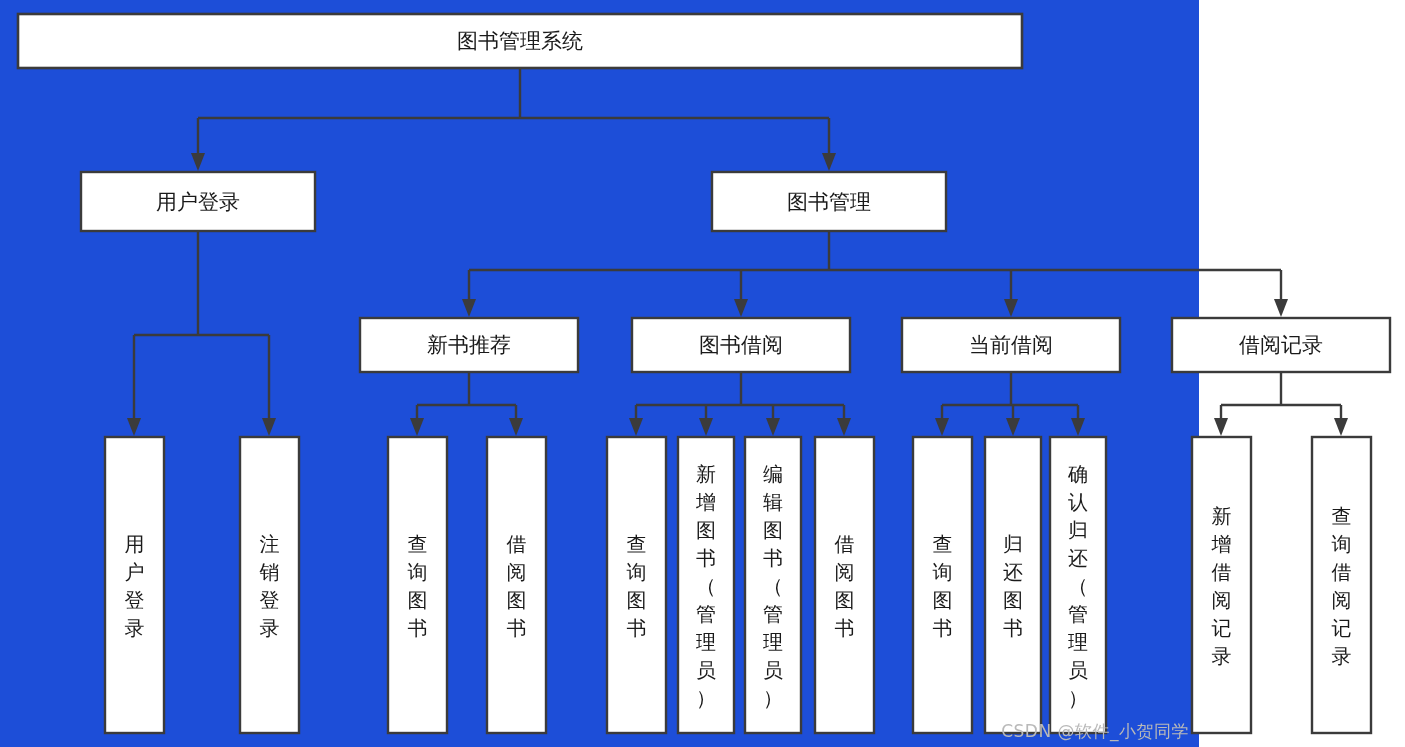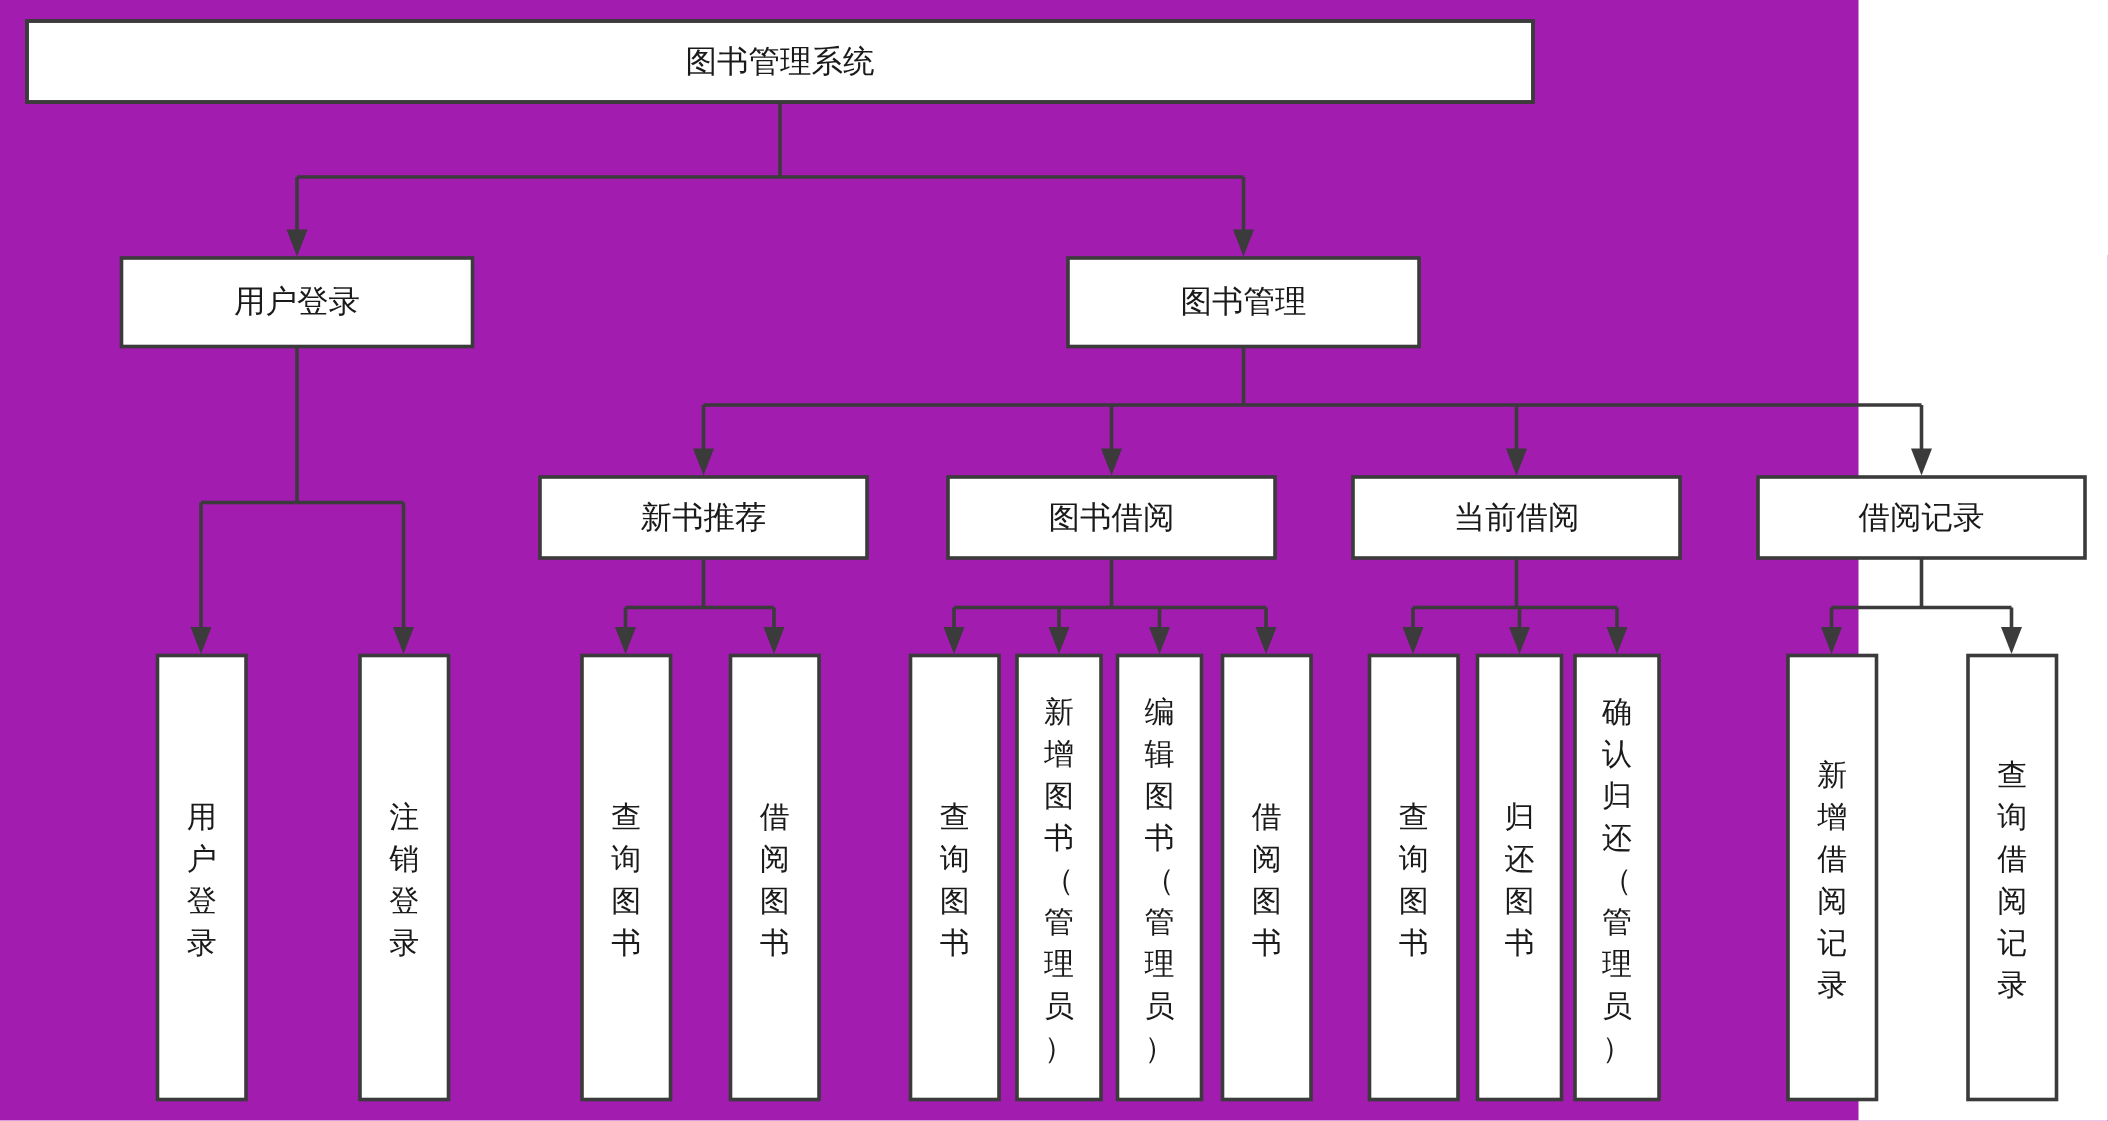--- a/index.html
+++ b/index.html
@@ -11,22 +11,21 @@
   body {
     width: 1405px;
     height: 747px;
     overflow: hidden;
     font-family: "DejaVu Sans", "Liberation Sans", sans-serif;
   }
   #diagram-root {
     position: relative;
     width: 1199px;
     height: 747px;
-    background: #a21caf;
-    padding-left: 40px;
+    background: #1d4ed8;
   }
   svg.diagram-canvas {
     position: absolute;
     top: 0;
     left: 0;
     width: 1405px;
     height: 747px;
     display: block;
   }
   .node-box {
@@ -223,13 +222,14 @@
         <g>
           <rect class="node-box" x="1192" y="437" width="59" height="296"></rect>
           <text class="node-label-v" x="1221.5" y="523.4"><tspan x="1221.5" dy="0">新</tspan><tspan x="1221.5" dy="28">增</tspan><tspan x="1221.5" dy="28">借</tspan><tspan x="1221.5" dy="28">阅</tspan><tspan x="1221.5" dy="28">记</tspan><tspan x="1221.5" dy="28">录</tspan></text>
         </g>
         <g>
           <rect class="node-box" x="1312" y="437" width="59" height="296"></rect>
           <text class="node-label-v" x="1341.5" y="523.4"><tspan x="1341.5" dy="0">查</tspan><tspan x="1341.5" dy="28">询</tspan><tspan x="1341.5" dy="28">借</tspan><tspan x="1341.5" dy="28">阅</tspan><tspan x="1341.5" dy="28">记</tspan><tspan x="1341.5" dy="28">录</tspan></text>
         </g>
       </g>
   </svg>
+  <div class="watermark">CSDN @软件_小贺同学</div>
 </div>
 
 </body></html>

